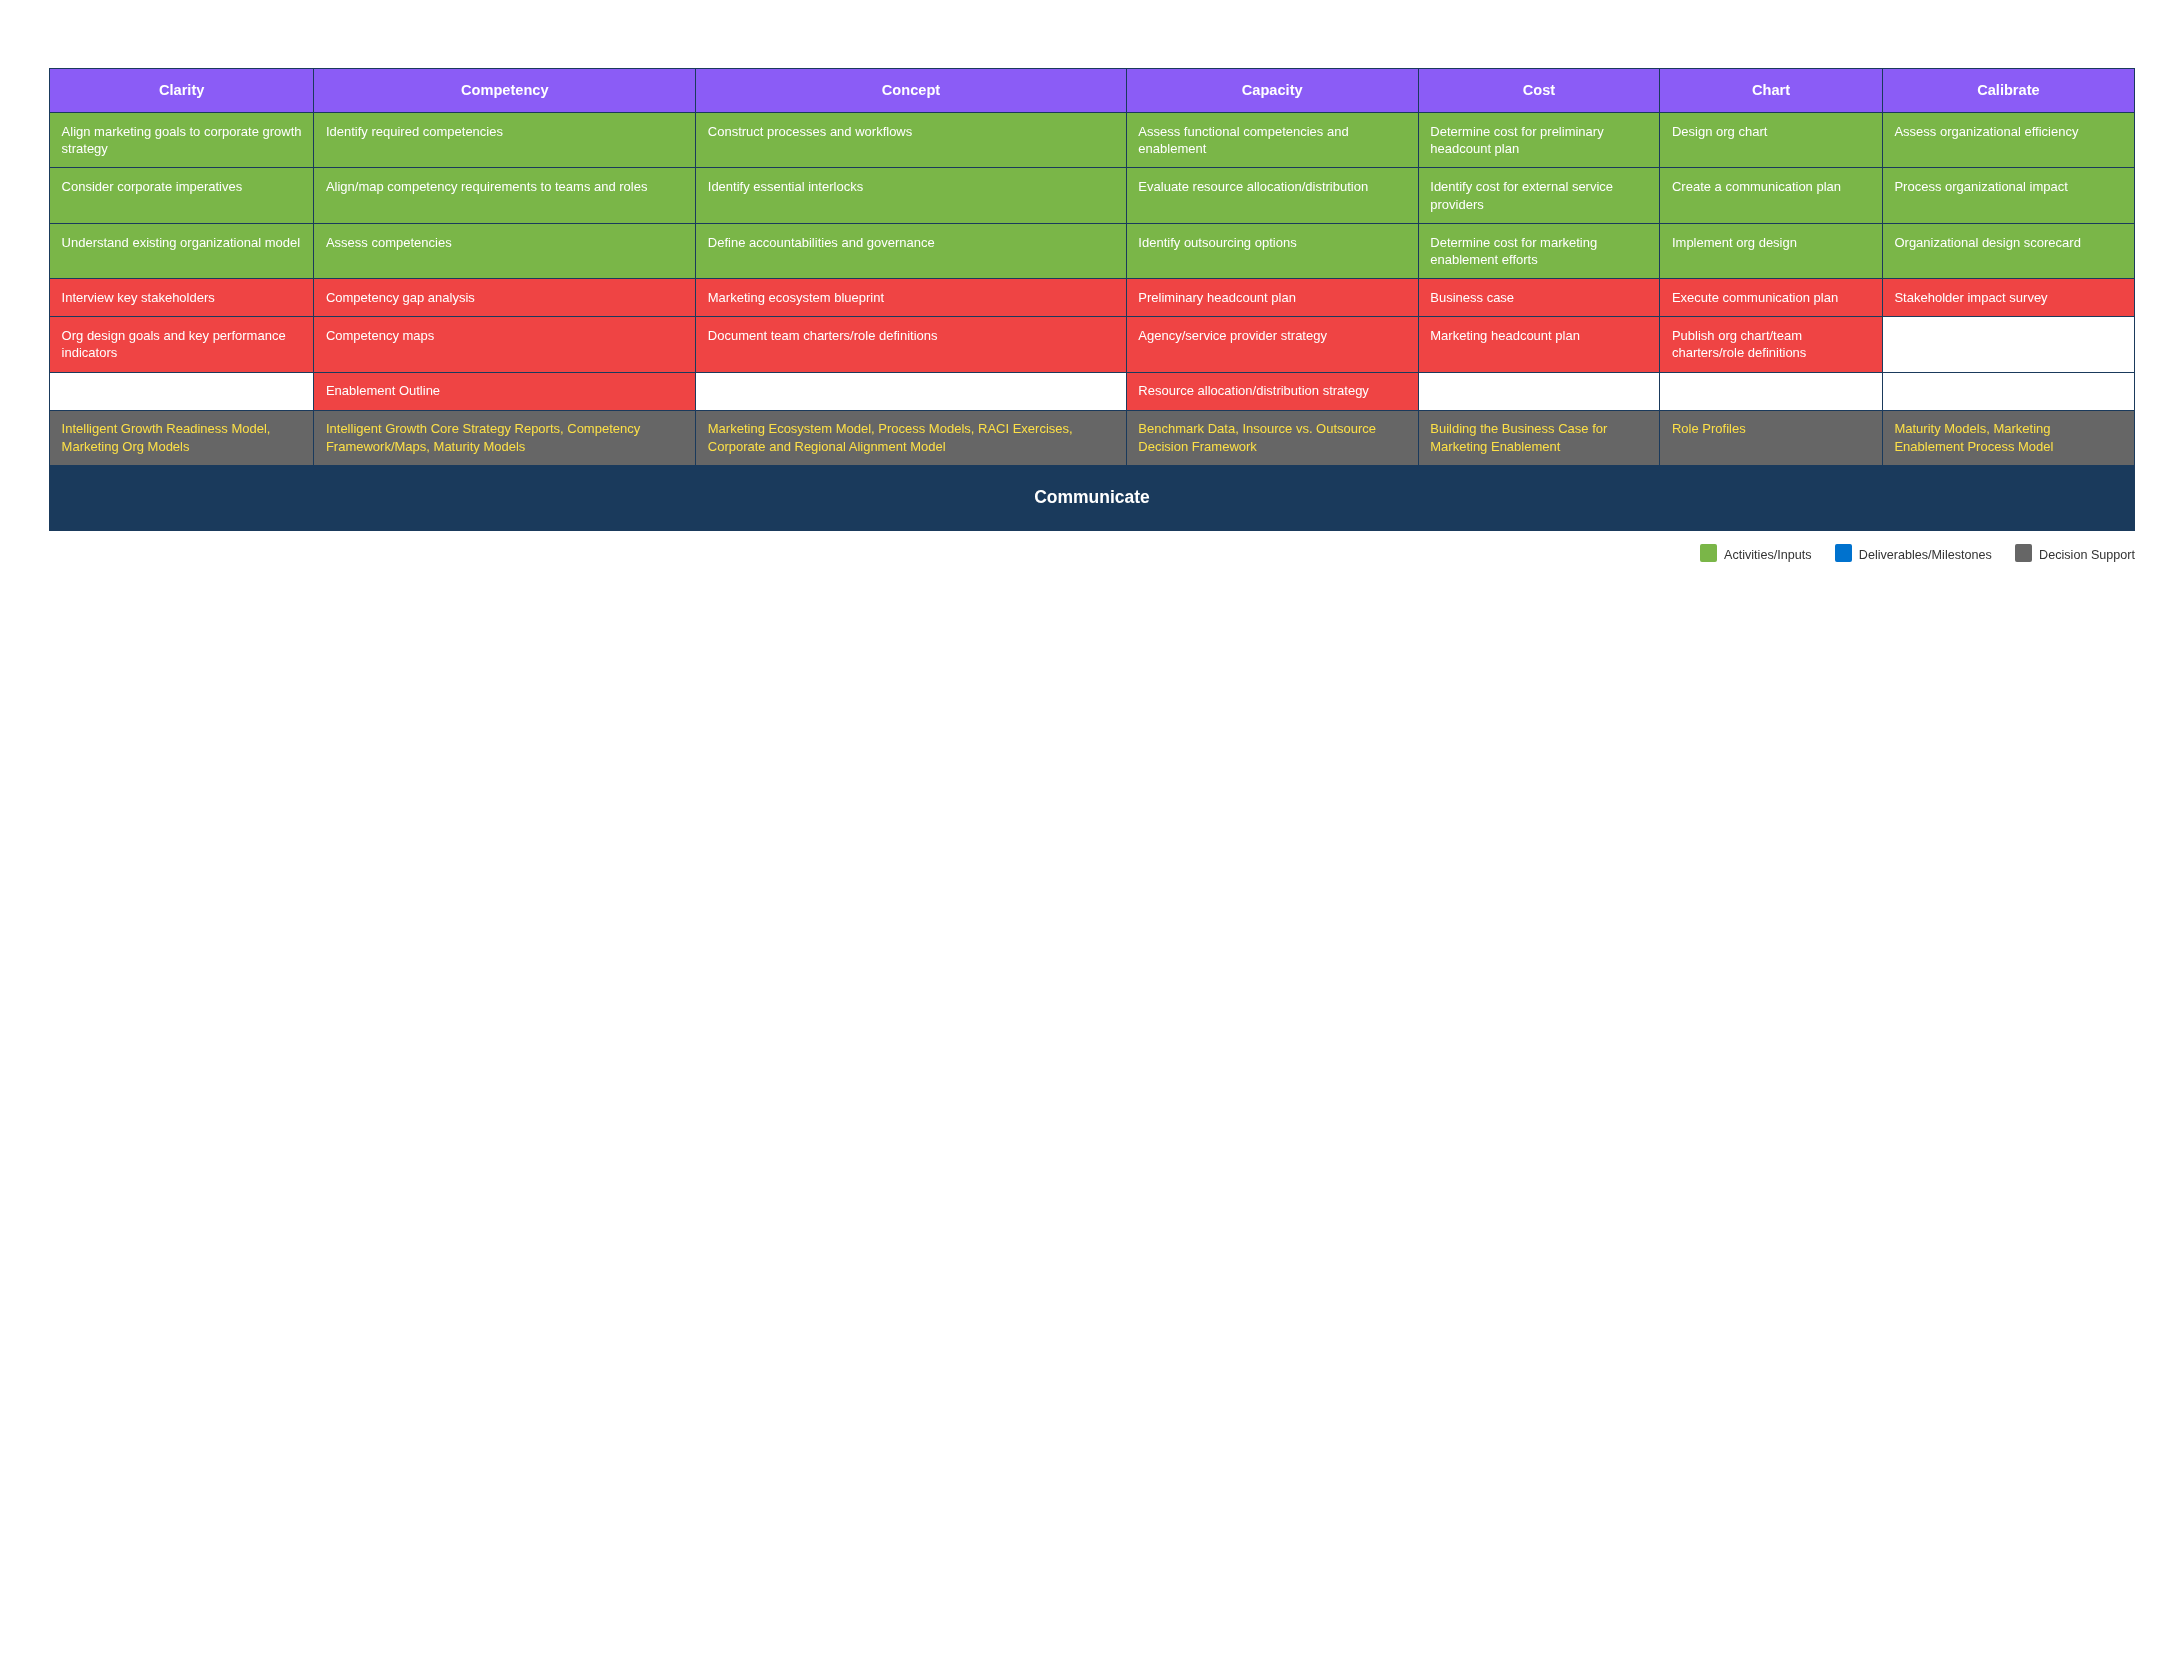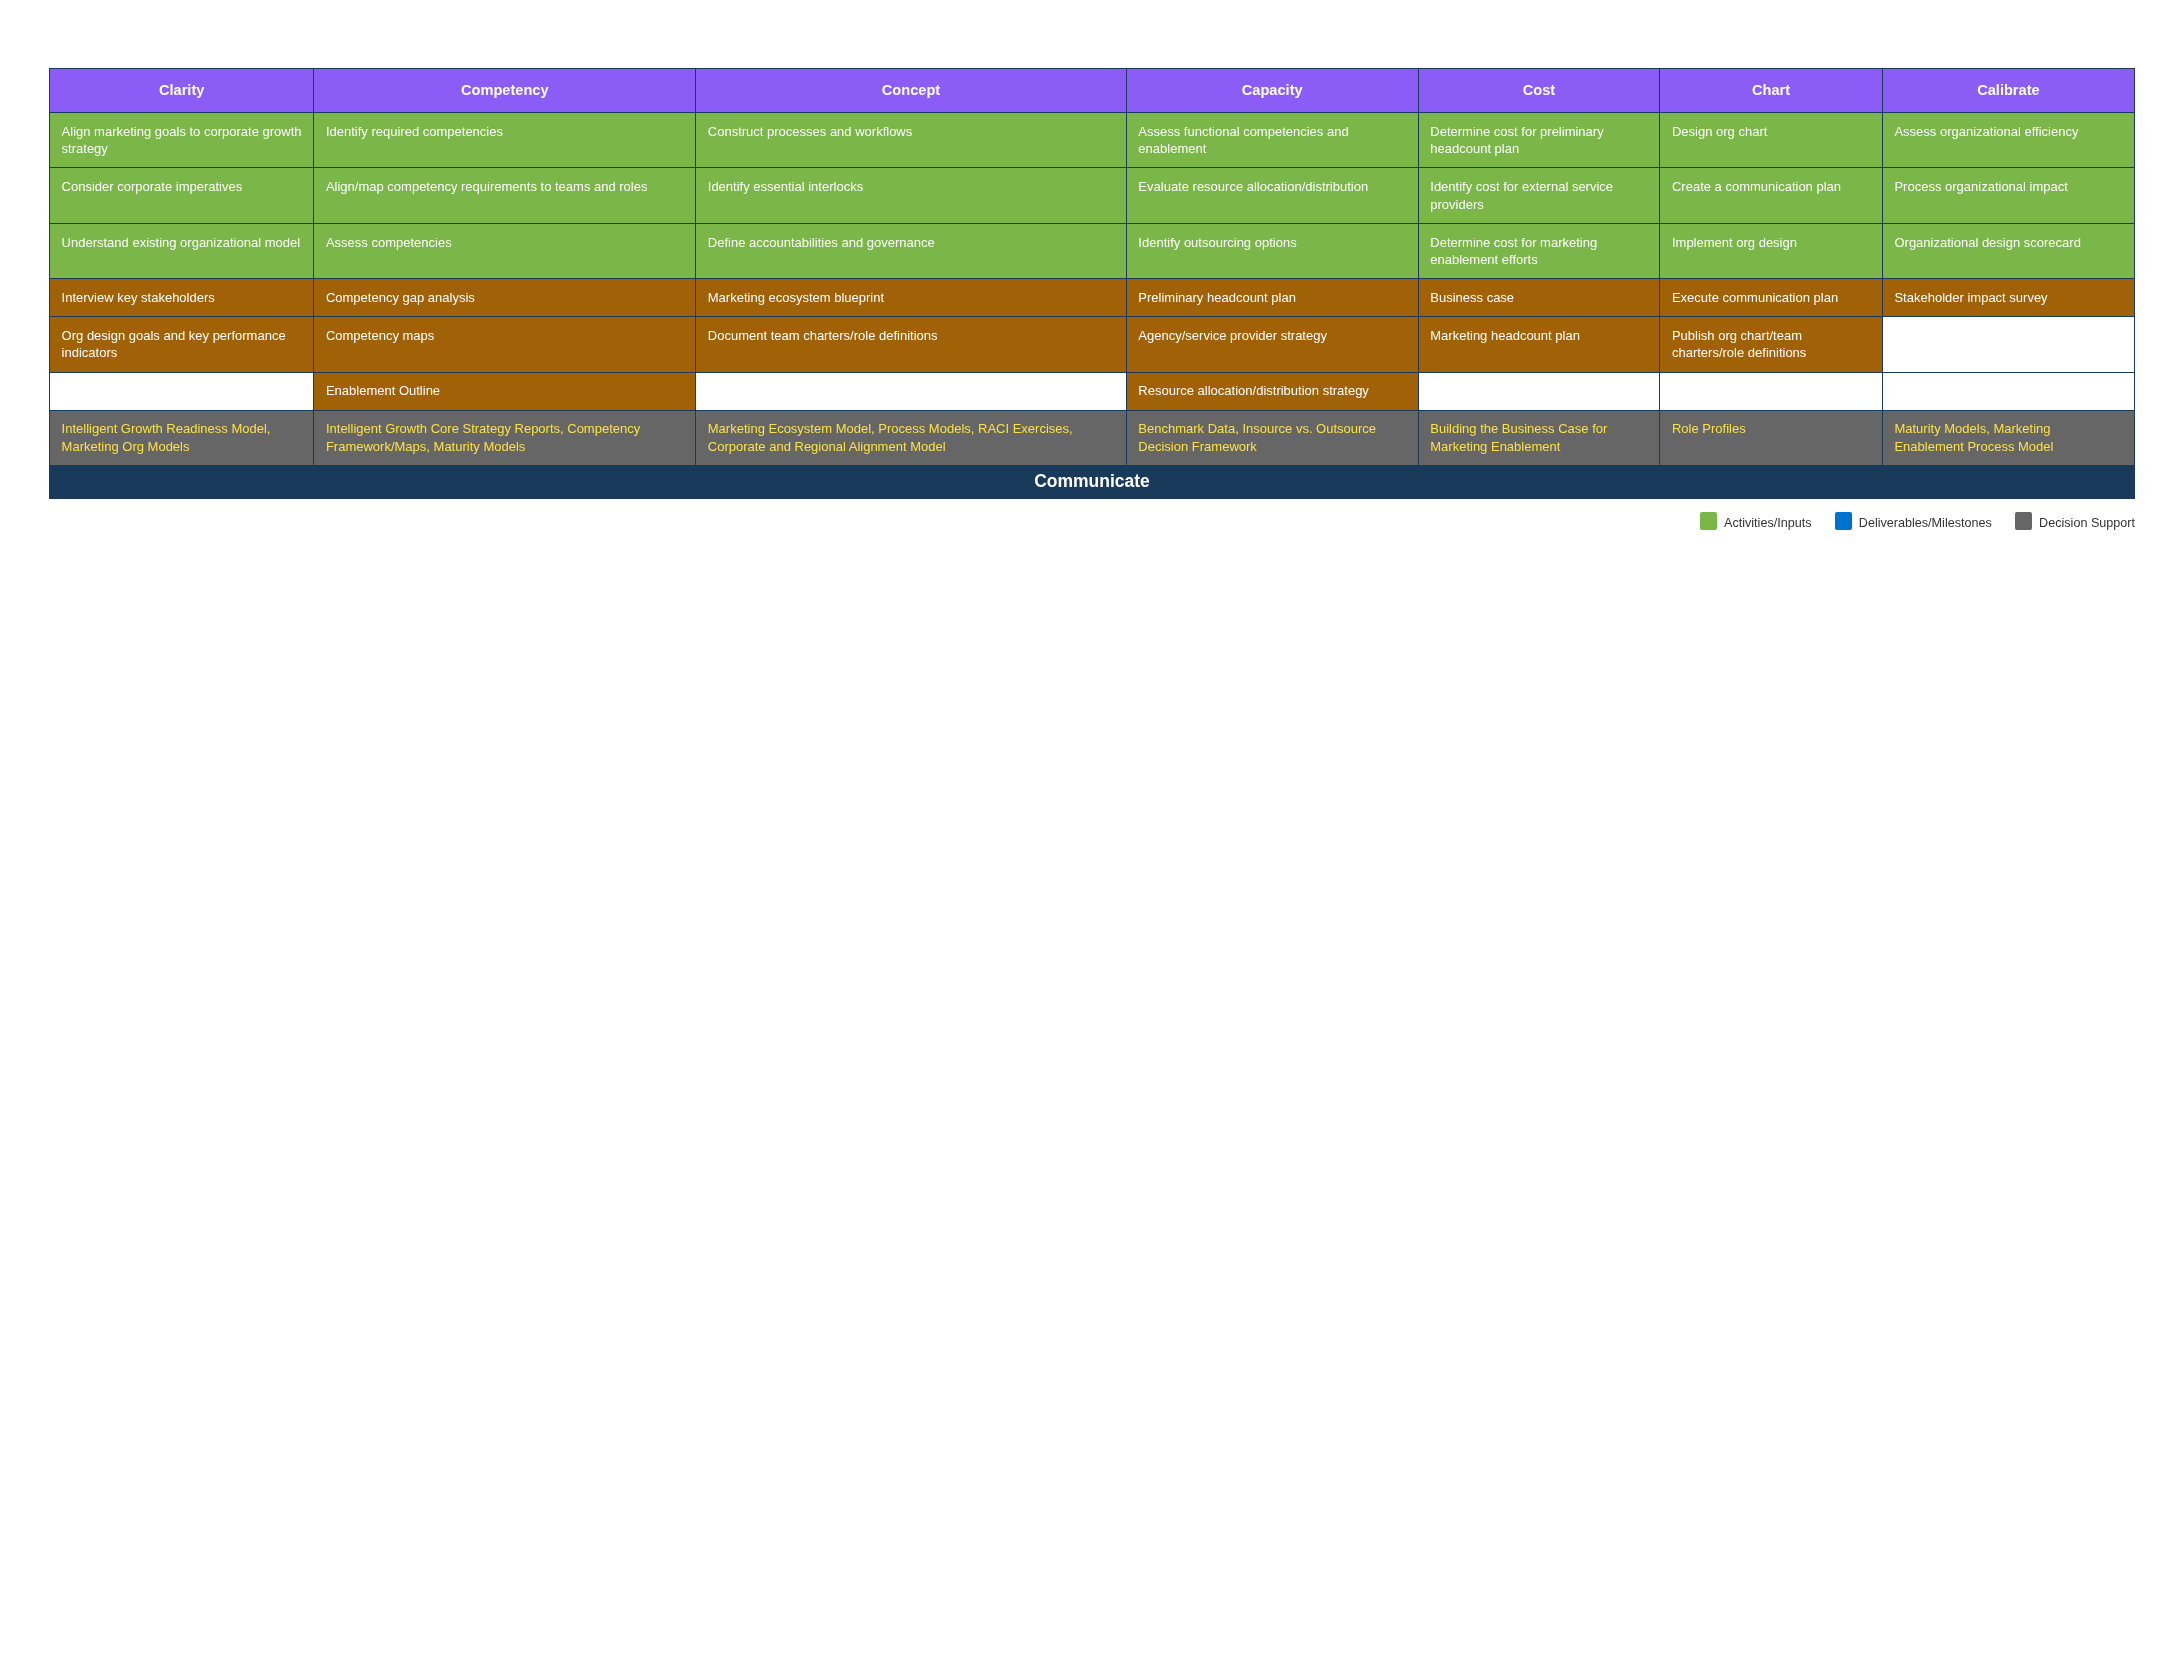--- a/index.html
+++ b/index.html
@@ -29,29 +29,29 @@
     th {
       background: #8b5cf6;
       color: #fff;
       font-weight: 700;
       font-size: 14.6px;
       text-align: center;
       vertical-align: middle;
       padding: 11.6px 9.7px;
     }
     .green { background: #7ab648; color: #fff; }
-    .blue { background: #a16207; color: #fff; }
+    .blue { background: #ef4444; color: #fff; }
     .gray { background: #666; color: #fde047; margin-left: 16px; }
     .communicate-row td {
       background: #1a3a5c;
       color: #fff;
       font-weight: 700;
       font-size: 17.5px;
       text-align: center;
-      padding: 4px;
+      padding: 20px;
     }
     .legend {
       display: flex;
       justify-content: flex-end;
       align-items: center;
       gap: 23px;
       margin-top: 13.6px;
       font-size: 12.6px;
       color: #333;
     }

